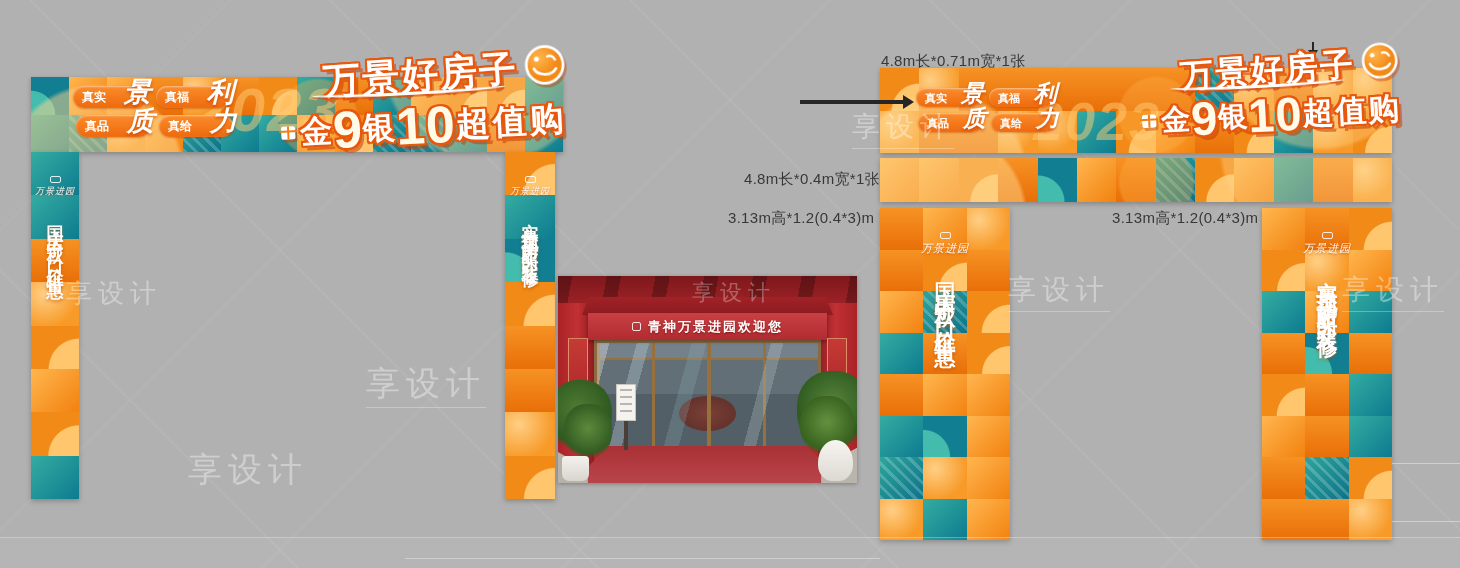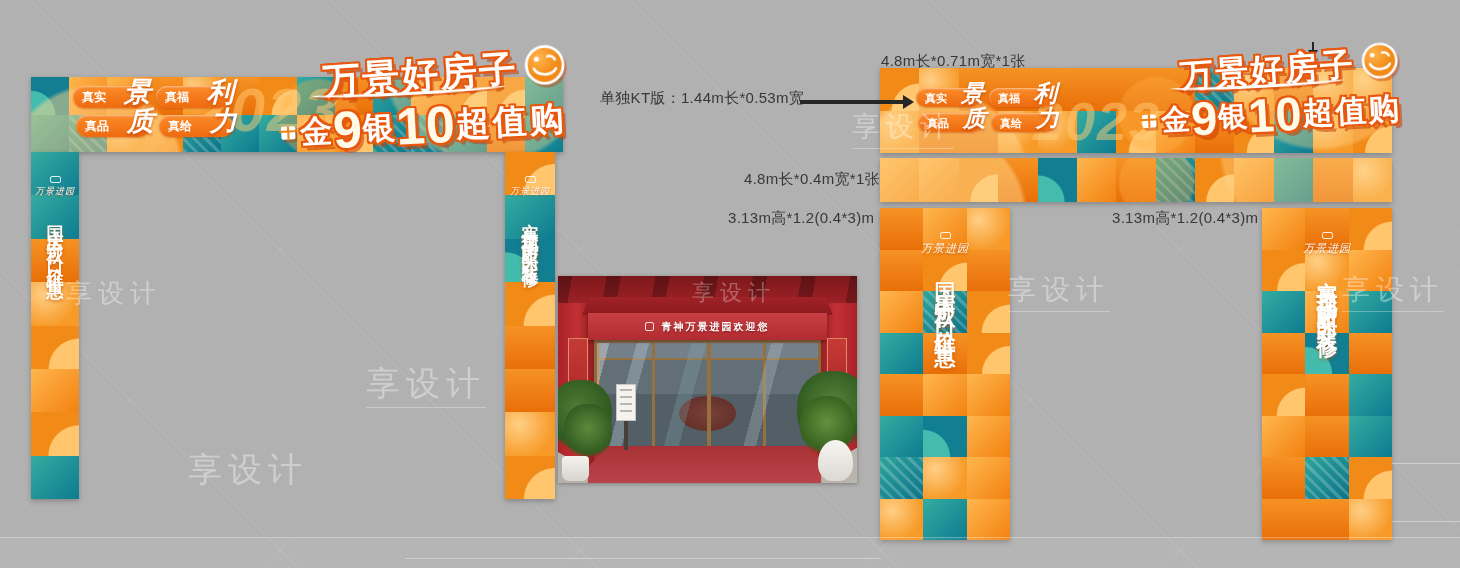--- a/index.html
+++ b/index.html
@@ -84,21 +84,21 @@
   .wline{position:absolute;background:rgba(255,255,255,.4);height:1px;}
 
   
   .photo{position:absolute;left:558px;top:276px;width:299px;height:207px;background:#b5282c;overflow:hidden;box-shadow:0 1px 4px rgba(0,0,0,.3);}
   .ph{position:absolute;}
   .ph-top{left:0;top:0;width:100%;height:13%;background:repeating-linear-gradient(100deg, rgba(0,0,0,.25) 0 14px, transparent 14px 48px),linear-gradient(180deg,#7d181c,#9c2125);}
   .ph-sky-l{left:0;top:0;width:5%;height:9%;background:#c8c6c2;}
   .ph-sky-r{right:0;top:0;width:7%;height:10%;background:#cac8c4;}
   .ph-awn{left:8%;top:10%;width:84%;height:9%;background:linear-gradient(#a02227,#8c1b20);clip-path:polygon(3% 0,97% 0,100% 100%,0 100%);}
   .ph-sign{left:10%;top:18%;width:80%;height:13%;background:linear-gradient(180deg,#c84043,#b12b30);
-      display:flex;align-items:center;justify-content:center;color:#fff;font-weight:800;font-size:10px;letter-spacing:2px;
+      display:flex;align-items:center;justify-content:center;color:#fff;font-weight:800;font-size:13px;letter-spacing:2px;
       text-shadow:0 1px 2px rgba(90,0,0,.6);box-shadow:0 2px 3px rgba(0,0,0,.3);}
   .ph-sign .seal{width:9px;height:9px;border:1px solid rgba(255,255,255,.85);border-radius:2px;margin-right:7px;}
   .ph-col-l{left:0;top:13%;width:12%;height:87%;background:linear-gradient(90deg,#aa2327,#c13034 55%,#8e1c20);}
   .ph-col-r{right:0;top:13%;width:13%;height:87%;background:linear-gradient(270deg,#aa2327,#c13034 55%,#8e1c20);}
   .ph-ban{background:linear-gradient(#c53a35,#a82428);border:1px solid rgba(255,214,150,.55);
       writing-mode:vertical-rl;text-orientation:upright;color:#fbe9d0;font-size:9px;font-weight:700;letter-spacing:2px;
       display:flex;align-items:center;justify-content:center;}
   .ph-ban-l{left:3.4%;top:30%;width:6.6%;height:38%;}
   .ph-ban-r{right:3.4%;top:30%;width:6.6%;height:33%;}
   .ph-ban-r2{right:3.4%;top:66%;width:6.6%;height:14%;background:linear-gradient(#8e1c20,#7c161a);}
@@ -473,21 +473,20 @@
     <div class="ph ph-pot-l"></div>
     <div class="ph ph-plant ph-plant-r1"></div>
     <div class="ph ph-plant ph-plant-r2"></div>
     <div class="ph ph-pot-r"></div>
   </div>
 
   <div class="arrow-down" style="left:1306px;top:42px;"></div>
 
   <div class="anno" style="left:881px;top:52px;">4.8m长*0.71m宽*1张</div>
 
-  <div class="anno" style="left:600px;top:89px;">单独KT版：1.44m长*0.53m宽</div>
   <div class="arrow-right" style="left:800px;top:95px;width:114px;"></div>
 
   <div class="anno" style="left:744px;top:170px;">4.8m长*0.4m宽*1张</div>
 
   <div class="anno" style="left:728px;top:209px;">3.13m高*1.2(0.4*3)m</div>
   <div class="anno" style="left:1112px;top:209px;">3.13m高*1.2(0.4*3)m</div>
 
   <div class="wm wm-ul" style="left:852px;top:113px;font-size:28px;">享设计</div>
   <div class="wm" style="left:66px;top:280px;font-size:26px;">享设计</div>
   <div class="wm wm-ul" style="left:366px;top:366px;font-size:34px;">享设计</div>

